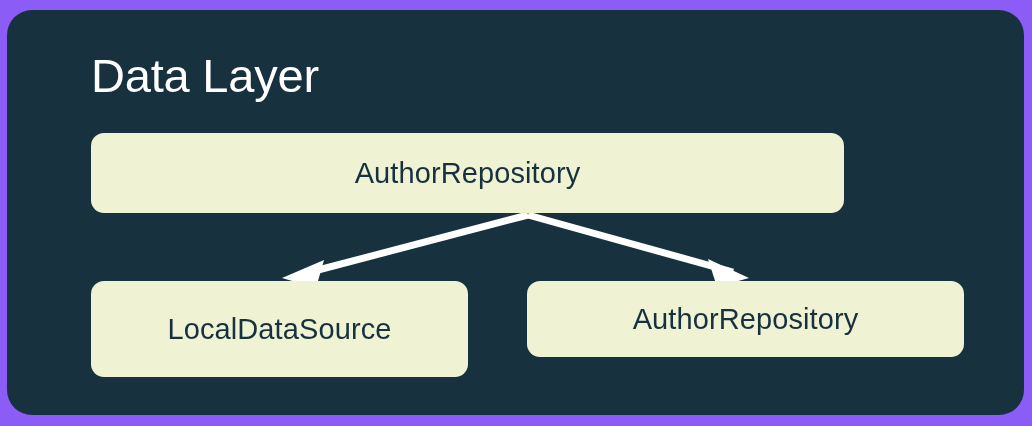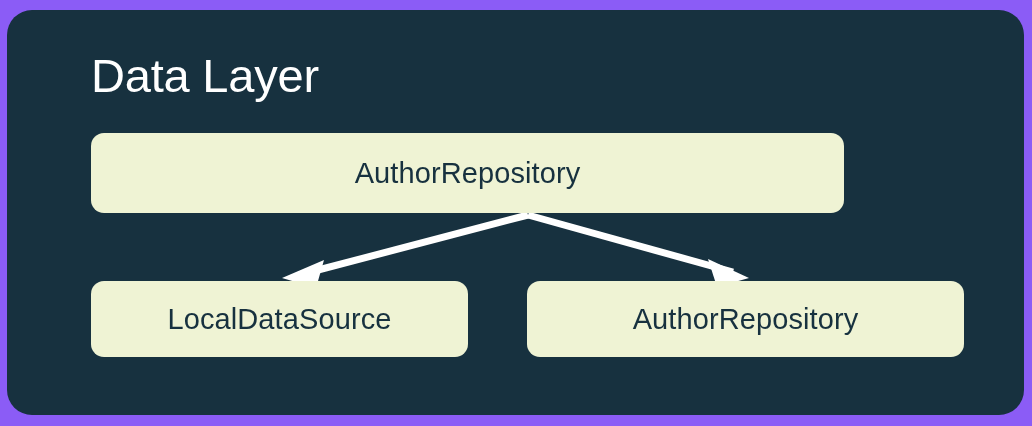--- a/index.html
+++ b/index.html
@@ -68,21 +68,21 @@
   #node-repository {
     left: 84px;
     top: 123px;
     width: 753px;
     height: 80px;
   }
   #node-local {
     left: 84px;
     top: 271px;
     width: 377px;
-    height: 76px;
+    height: 96px;
   }
   #node-network {
     left: 520px;
     top: 271px;
     width: 437px;
     height: 76px;
   }
 
   
   #arrow-layer {

